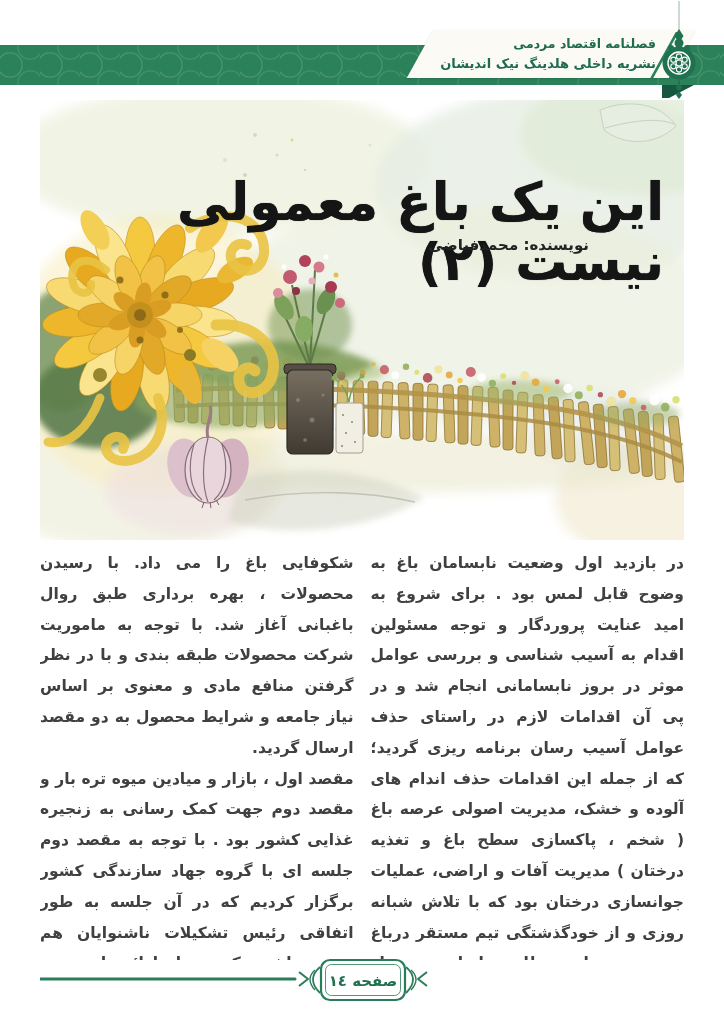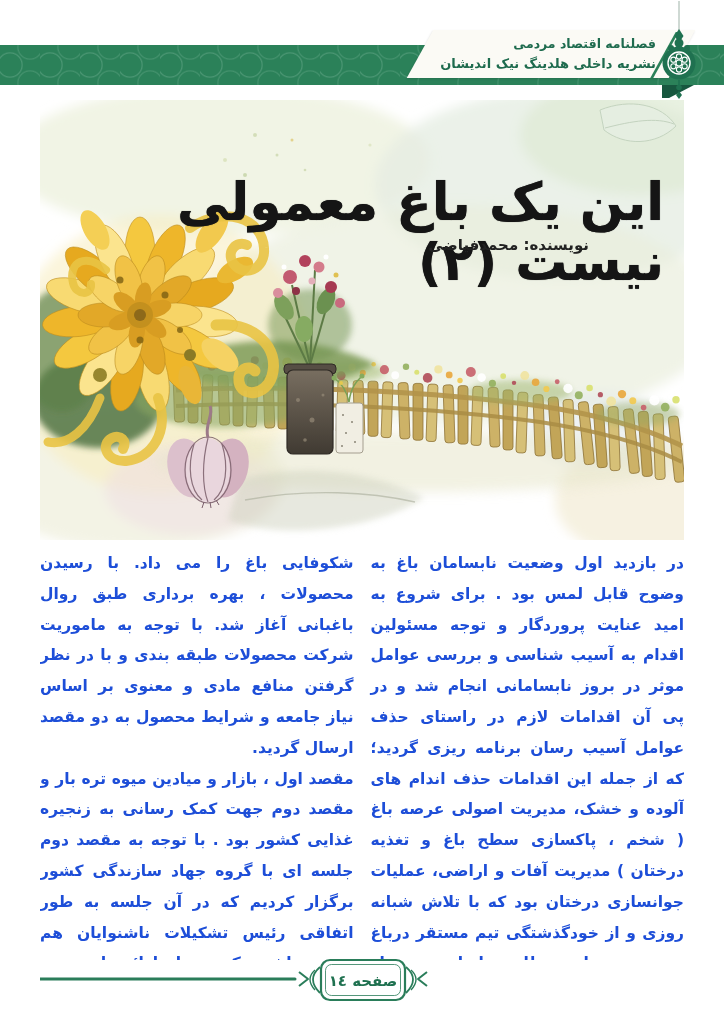--- a/index.html
+++ b/index.html
@@ -45,21 +45,21 @@
   }
   .byline {
     position:absolute; top:136px; right:95px; direction:rtl;
     font-size:15px; font-weight:bold; color:#222;
   }
   
   .columns {
     position:absolute; left:40px; right:40px; top:548px; height:412px;
     display:flex; direction:rtl; gap:17px; overflow:hidden;
   }
-  .col { flex:1; direction:rtl; text-align:justify; color:#1d4ed8;
+  .col { flex:1; direction:rtl; text-align:justify; color:#404040;
     font-size:15.5px; font-weight:bold; line-height:30.8px; }
   .col p { margin:0; }
   
   .footer { position:absolute; left:40px; top:958px; width:644px; height:50px; }
 </style>
 </head>
 <body>
 
 <div class="page">
 

